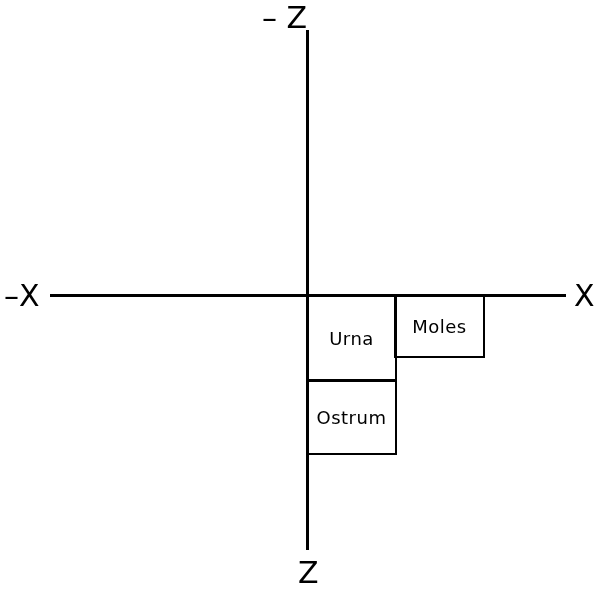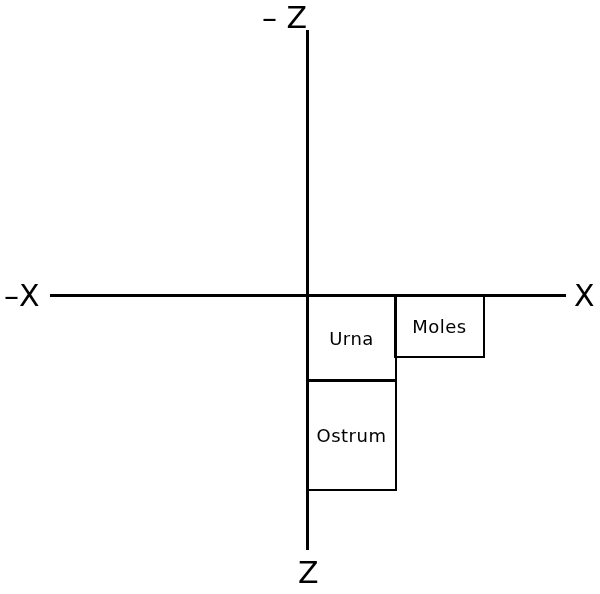--- a/index.html
+++ b/index.html
@@ -19,15 +19,15 @@
 <div class="axis-label" style="left:298px; top:558px;">Z</div>
 <div class="axis-label" style="left:4px; top:281px;">–X</div>
 <div class="axis-label" style="left:574px; top:281px;">X</div>
 
 <div class="box" style="left:306px; top:294px; width:91px; height:88px;">
   <span>Urna</span>
 </div>
 <div class="box" style="left:394px; top:294px; width:91px; height:64px;">
   <span>Moles</span>
 </div>
-<div class="box" style="left:306px; top:379px; width:91px; height:112px;">
+<div class="box" style="left:306px; top:379px; width:91px; height:76px;">
   <span>Ostrum</span>
 </div>
 
 </body></html>

